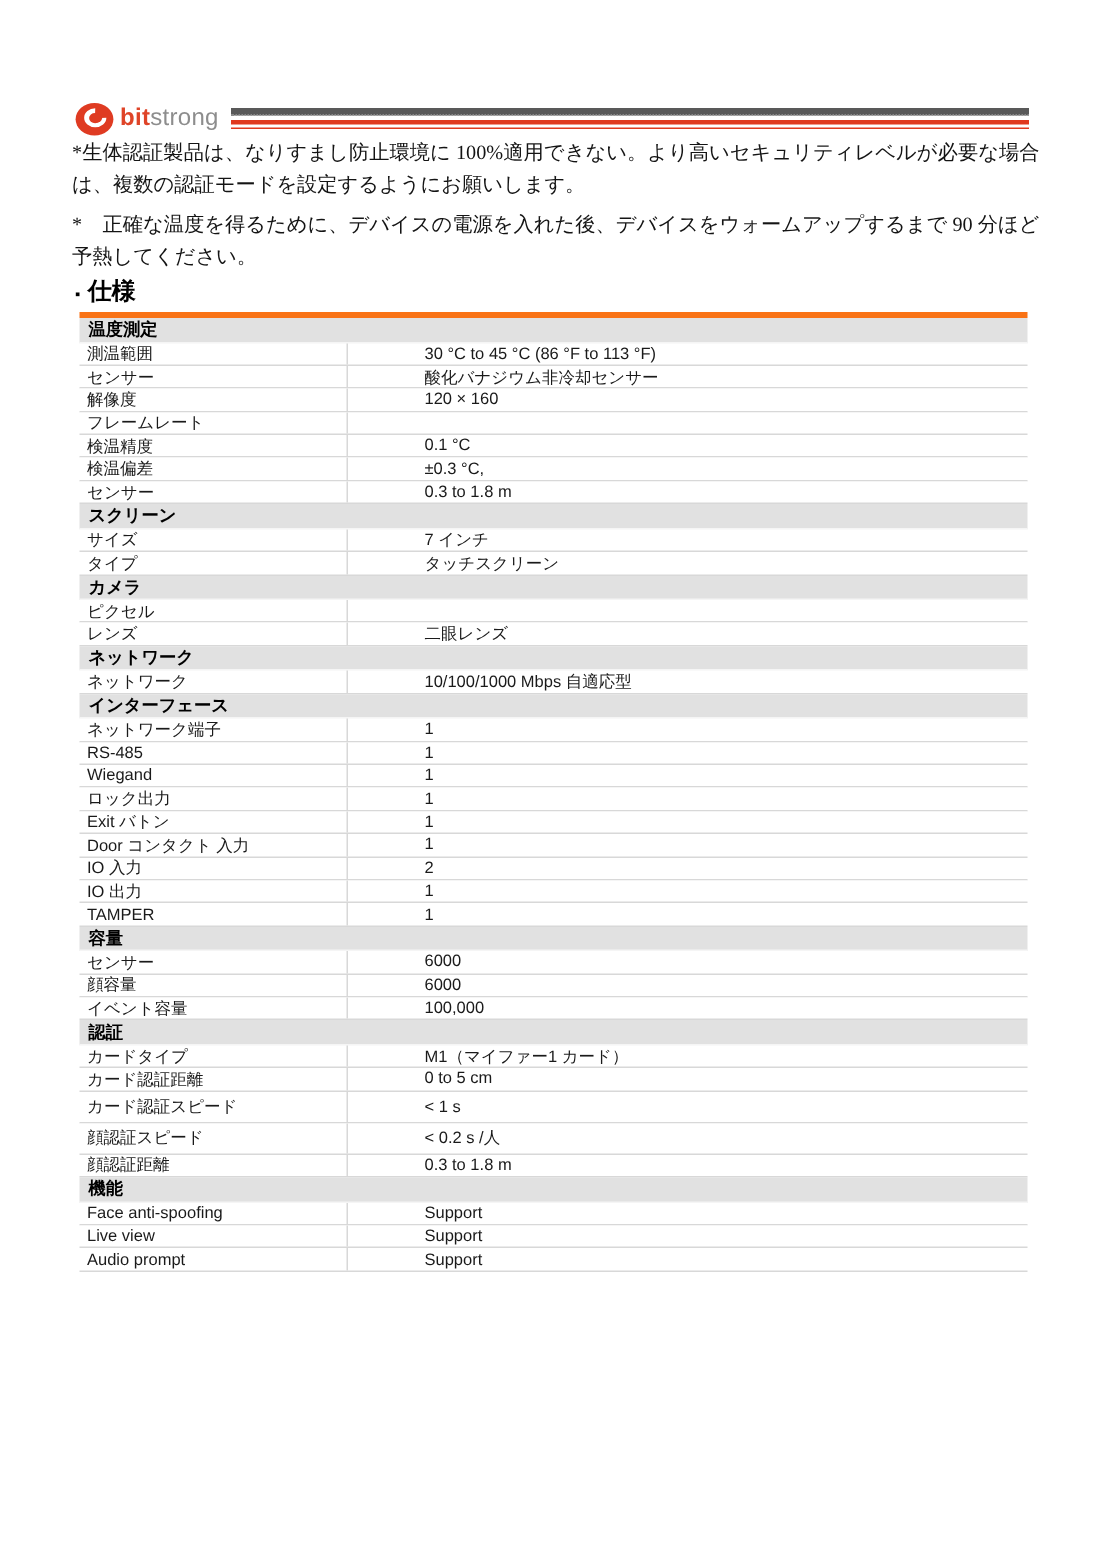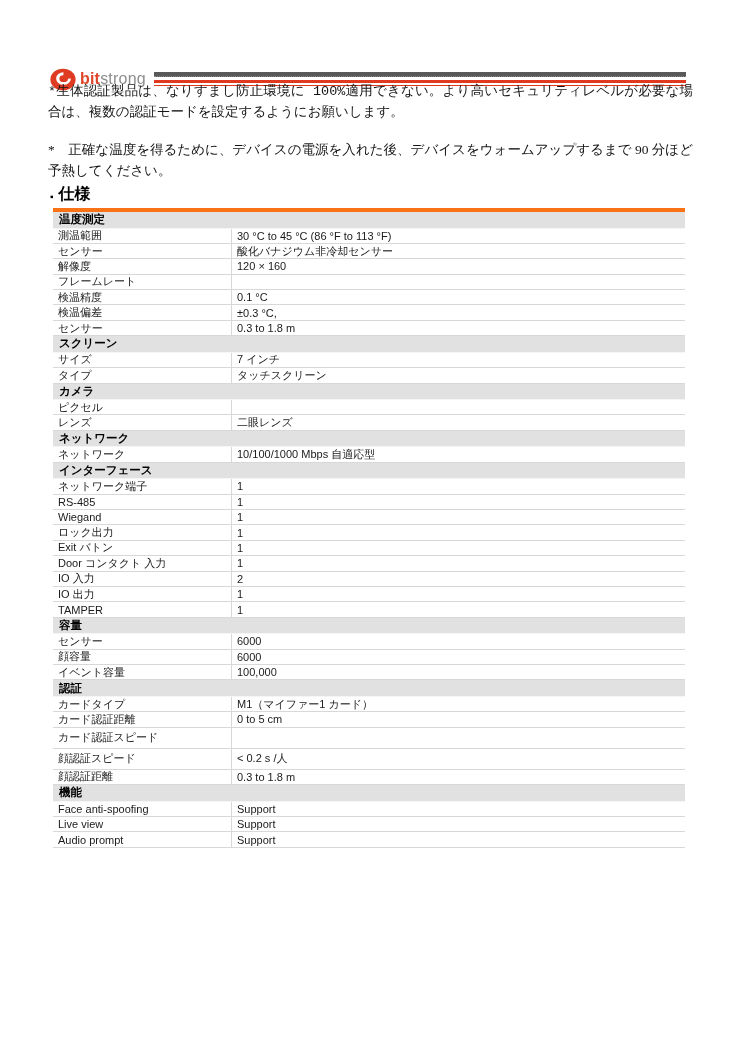--- a/index.html
+++ b/index.html
@@ -29,21 +29,21 @@
   .brand-lines .gap2 { height: 2px; }
   .brand-lines .line-red { height: 1px; background: #e0391f; }
 
   
   .note {
     position: absolute; left: 48px; width: 645px;
     font-family: "Liberation Serif", serif;
     font-size: 13.5px; line-height: 1.55; color: #141414;
     text-align: justify;
   }
-  .note-1 { top: 82px; font-family: Liberation Mono, monospace; }
+  .note-1 { top: 92px; }
   .note-2 { top: 140px; }
 
   
   .spec-heading {
     position: absolute; left: 50px; top: 184px;
     font-size: 16px; font-weight: bold; color: #000;
     display: flex; align-items: center;
   }
   .spec-heading .bullet { font-size: 10px; margin-right: 5px; position: relative; top: 2px; }
 
@@ -59,20 +59,21 @@
     padding-left: 6px;
     display: flex; align-items: center;
     border-bottom: 1px solid #f5f5f5;
   }
   .spec-row {
     display: flex;
     height: 15.4px;
     border-bottom: 1px solid #d8d8d8;
     background: #fff;
     font-size: 11px;
+    gap: 46px;
   }
   .spec-row.tall { height: 21px; }
   .spec-row .cell { display: flex; align-items: center; }
   .spec-row .label {
     width: 179px; flex: 0 0 auto;
     padding-left: 5px;
     border-right: 1px solid #d8d8d8;
   }
   .spec-row .value { flex: 1 1 auto; padding-left: 5px; }
 </style>
@@ -211,20 +212,21 @@
       <div class="spec-row">
         <div class="cell label">カードタイプ</div>
         <div class="cell value">M1（マイファー1 カード）</div>
       </div>
       <div class="spec-row">
         <div class="cell label">カード認証距離</div>
         <div class="cell value">0 to 5 cm</div>
       </div>
       <div class="spec-row tall">
         <div class="cell label">カード認証スピード</div>
+        <div class="cell value">&lt; 1 s</div>
       </div>
       <div class="spec-row tall">
         <div class="cell label">顔認証スピード</div>
         <div class="cell value">&lt; 0.2 s /人</div>
       </div>
       <div class="spec-row">
         <div class="cell label">顔認証距離</div>
         <div class="cell value">0.3 to 1.8 m</div>
       </div>
       <div class="sec-header">機能</div>

